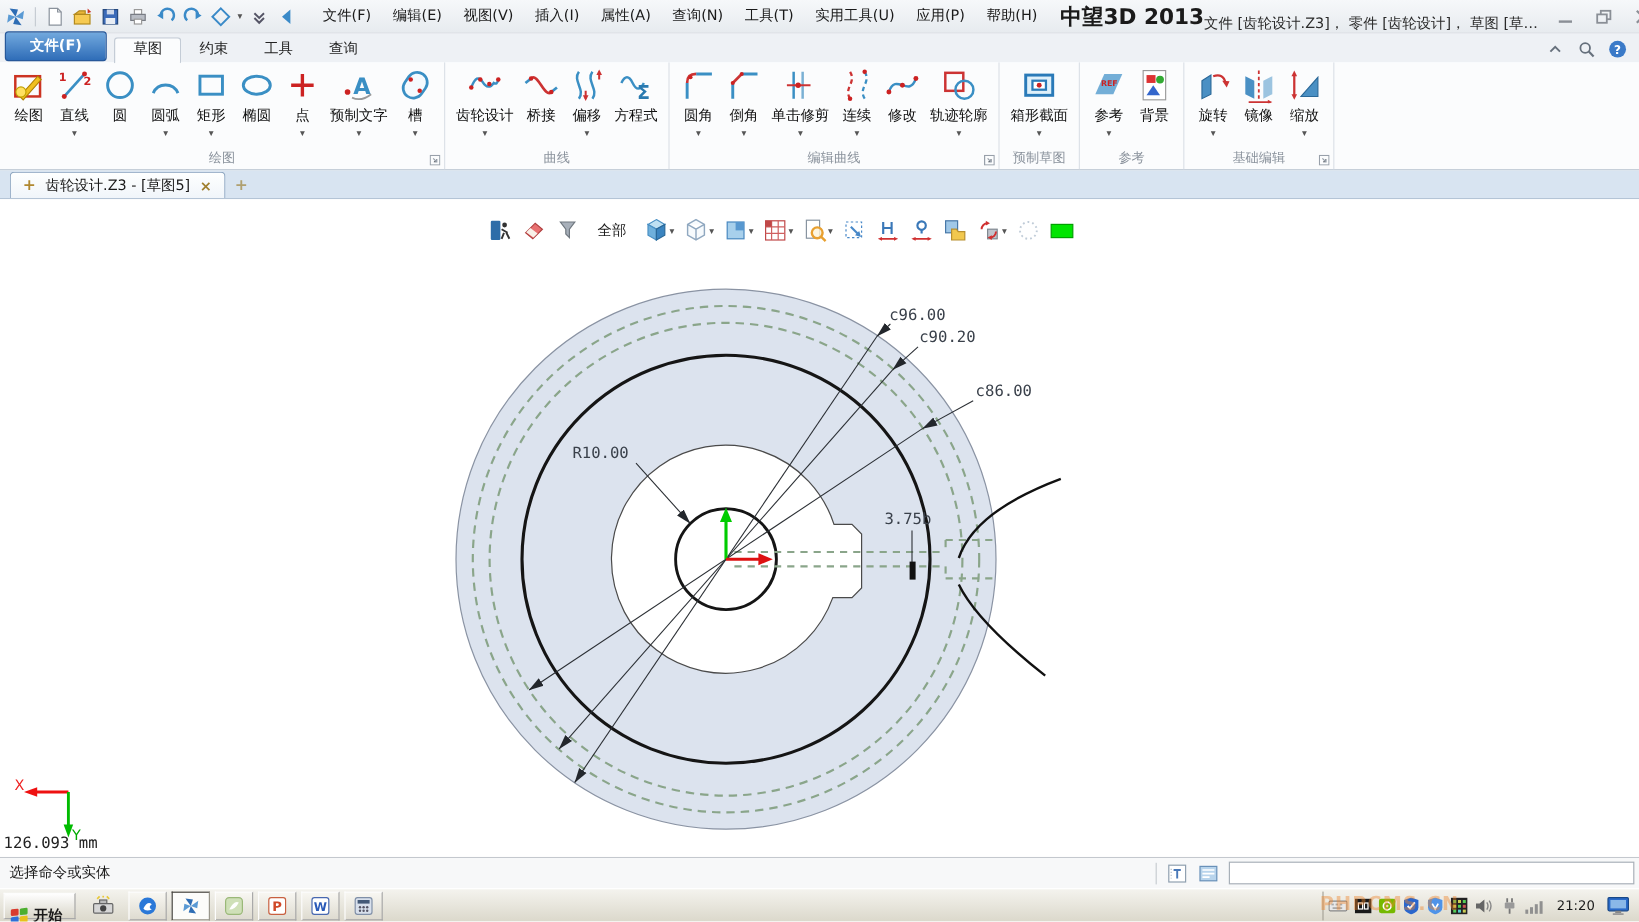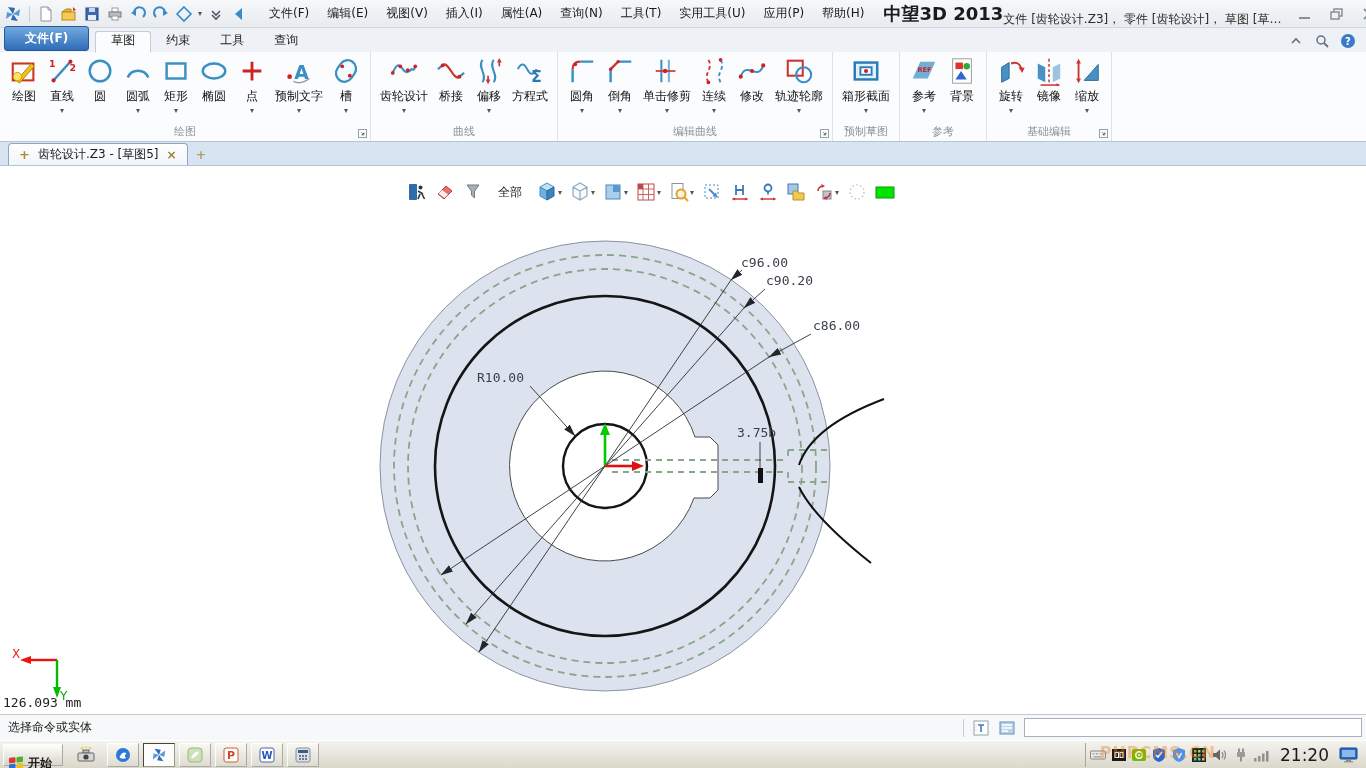--- a/index.html
+++ b/index.html
@@ -62,21 +62,21 @@
   .taskbar{height:28px;background:linear-gradient(#f4f3ee,#dbd8cb);border-top:1px solid #ffffff;
            display:flex;align-items:center;padding:0 3px;box-sizing:border-box;}
   .startbtn{display:flex;align-items:center;gap:4px;border:1px outset #fdfdfd;background:linear-gradient(#fefefe,#d9d6c9);
             padding:17px 10px 0 4px;height:22px;box-sizing:border-box;font-weight:bold;cursor:pointer;}
   .ql{margin:0 8px 0 14px;cursor:pointer;display:flex;align-items:center;}
   .tbtn{width:30px;height:22px;border:1px outset #fdfdfd;background:linear-gradient(#f8f7f2,#dedbd0);
         display:flex;align-items:center;justify-content:center;margin-left:4px;cursor:pointer;}
   .tbtn.active{border:1px inset #9a978c;background:#fcfcfa;}
   .traybar{margin-left:auto;display:flex;align-items:center;gap:6px;border-left:1px solid #a8a598;
            padding:0 4px;height:24px;}
-  .clock{margin:0 4px;font-size:17px;cursor:default;}
+  .clock{margin:0 4px;font-size:11px;cursor:default;}
   .watermark{position:absolute;right:150px;bottom:6px;color:rgba(238,130,40,.42);font-weight:bold;
              font-size:16px;letter-spacing:1px;z-index:60;pointer-events:none;}
   .dimtext{font-family:"DejaVu Sans Mono",monospace;font-size:13px;fill:#3a414b;}
 </style>
 </head>
 <body>
 
 <div class="titlebar">
   <div class="qa">
     <svg class="qa-ic" viewBox="0 0 18 18">

